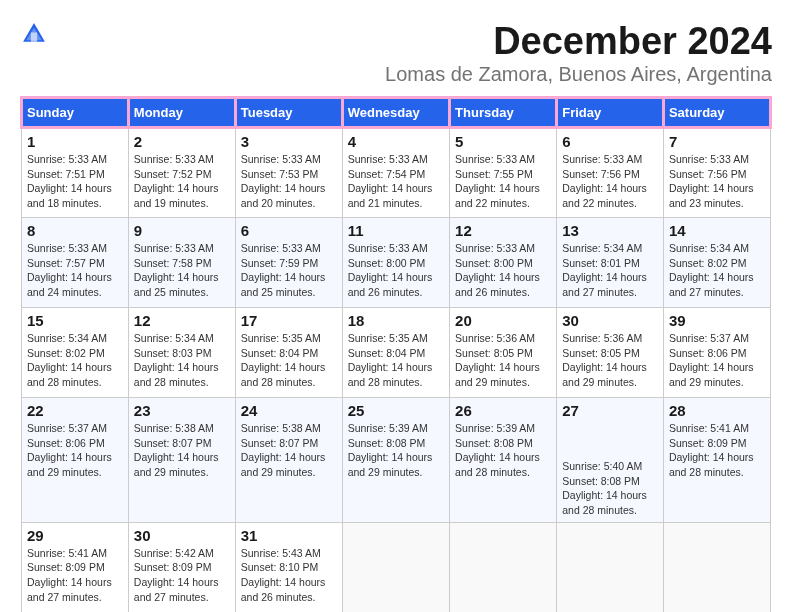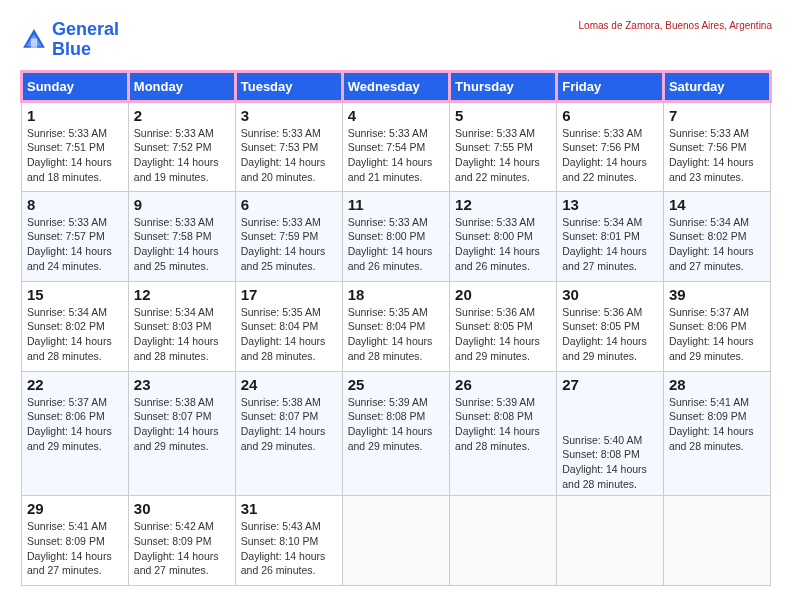--- a/index.html
+++ b/index.html
@@ -36,22 +36,22 @@
     }
     .title-section {
       text-align: right;
     }
     .calendar-title {
       font-size: 38px;
       font-weight: bold;
       color: #1a1a1a;
     }
     .calendar-subtitle {
-      font-size: 10px;
-      color: #b91c1c;
+      font-size: 20px;
+      color: #737373;
     }
     table {
       width: 100%;
       border-collapse: collapse;
       font-size: 11px;
     }
     thead tr th {
       background-color: #2563eb;
       color: #fff;
       padding: 6px 4px;
@@ -90,26 +90,23 @@
 </head>
 <body>
 
 <div class="header-section">
   <div class="logo">
     <svg class="logo-icon" viewBox="0 0 36 36" xmlns="http://www.w3.org/2000/svg">
       <polygon points="18,4 32,28 4,28" fill="#2563eb"></polygon>
       <polygon points="18,10 28,26 8,26" fill="#fff" opacity="0.3"></polygon>
       <rect x="14" y="16" width="8" height="12" fill="#fff" opacity="0.6"></rect>
     </svg>
-    <div class="logo-text">
-      <div><span>General</span></div>
-      <div><span style="color:#2563eb;">Blue</span></div>
-    </div>
   </div>
   <div class="title-section">
+    <div class="calendar-title">December 2024</div>
     <div class="calendar-subtitle">Lomas de Zamora, Buenos Aires, Argentina</div>
   </div>
 </div>
 
 <table>
   <thead>
     <tr>
     <th>Sunday</th>
         <th>Monday</th>
         <th>Tuesday</th>

